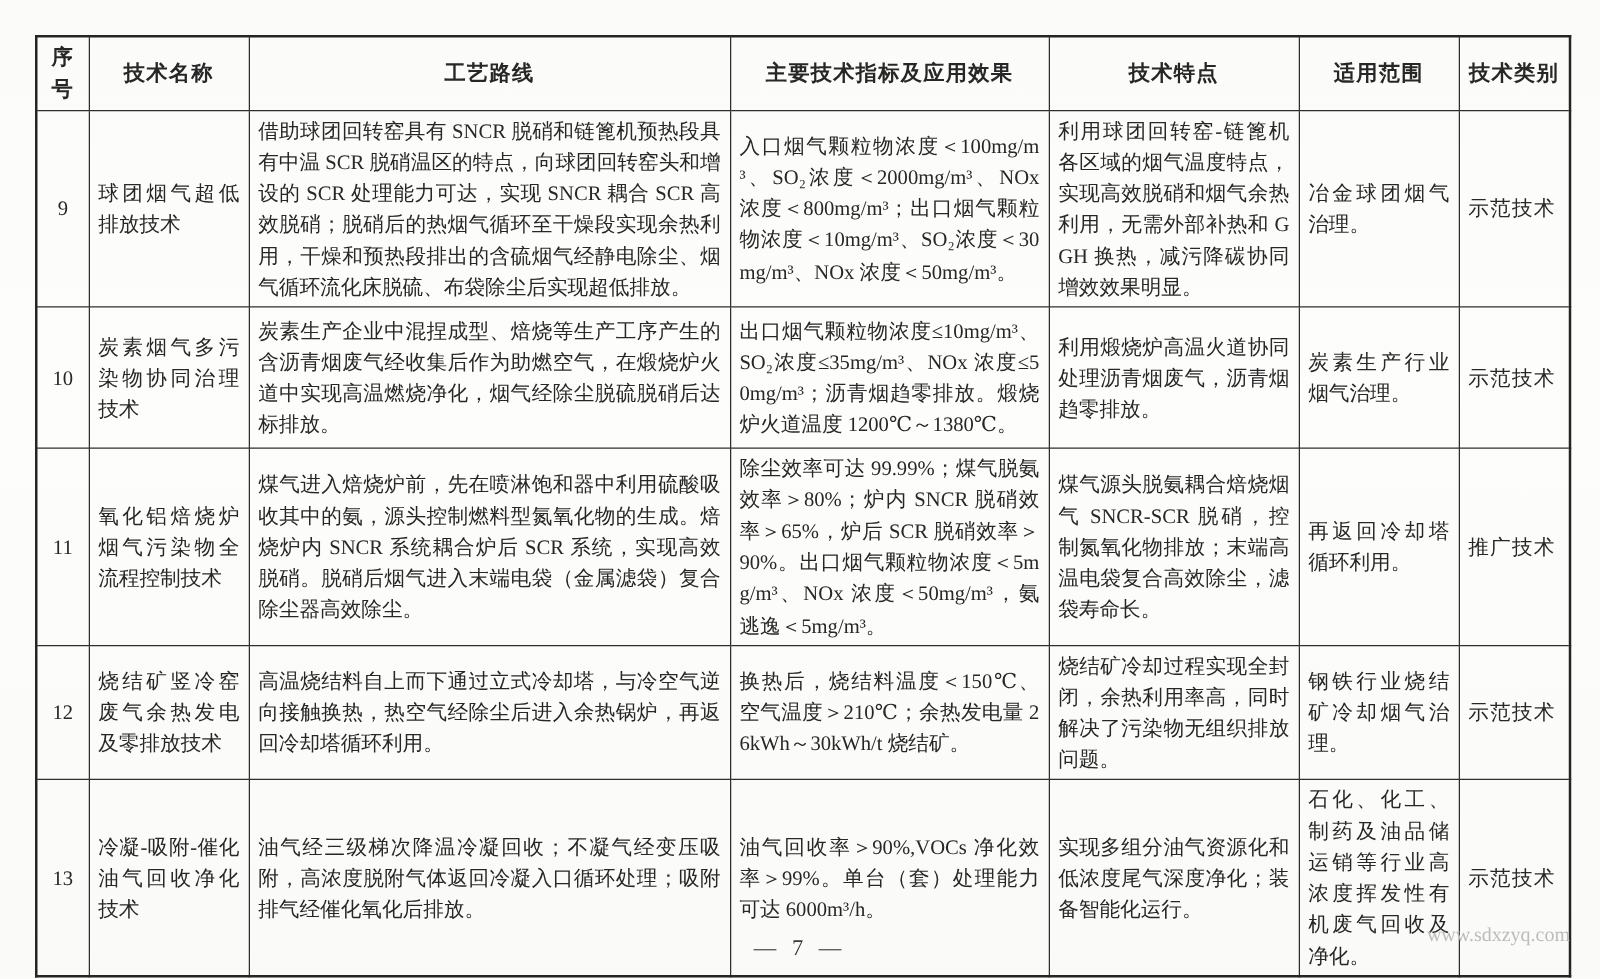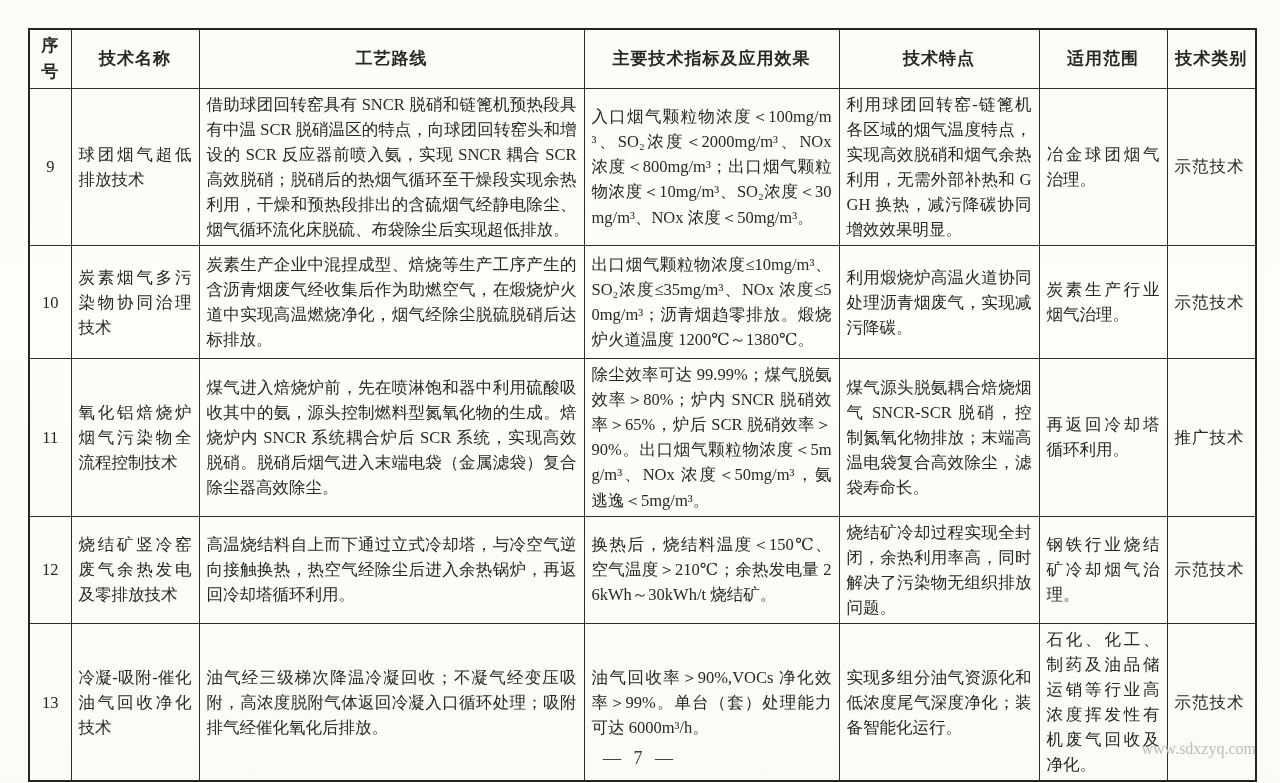--- a/index.html
+++ b/index.html
@@ -107,32 +107,32 @@
         <th>主要技术指标及应用效果</th>
         <th>技术特点</th>
         <th>适用范围</th>
         <th>技术类别</th>
       </tr>
     </thead>
     <tbody>
       <tr style="height:152px">
         <td class="c-no">9</td>
         <td class="c-name">球团烟气超低排放技术</td>
-        <td class="c-process">借助球团回转窑具有 SNCR 脱硝和链篦机预热段具有中温 SCR 脱硝温区的特点，向球团回转窑头和增设的 SCR 反应器前喷入氨，实现 SNCR 耦合 SCR 高效脱硝；脱硝后的热烟气循环至干燥段实现余热利用，干燥和预热段排出的含硫烟气经静电除尘、烟气循环流化床脱硫、布袋除尘后实现超低排放。</td>
+        <td class="c-process">借助球团回转窑具有 SNCR 脱硝和链篦机预热段具有中温 SCR 脱硝温区的特点，向球团回转窑头和增设的 SCR 处理能力可达，实现 SNCR 耦合 SCR 高效脱硝；脱硝后的热烟气循环至干燥段实现余热利用，干燥和预热段排出的含硫烟气经静电除尘、烟气循环流化床脱硫、布袋除尘后实现超低排放。</td>
         <td class="c-indicators">入口烟气颗粒物浓度＜100mg/m³、SO₂浓度＜2000mg/m³、NOx 浓度＜800mg/m³；出口烟气颗粒物浓度＜10mg/m³、SO₂浓度＜30mg/m³、NOx 浓度＜50mg/m³。</td>
         <td class="c-features">利用球团回转窑-链篦机各区域的烟气温度特点，实现高效脱硝和烟气余热利用，无需外部补热和 GGH 换热，减污降碳协同增效效果明显。</td>
         <td class="c-scope">冶金球团烟气治理。</td>
         <td class="c-category">示范技术</td>
       </tr>
       <tr style="height:113px">
         <td class="c-no">10</td>
         <td class="c-name">炭素烟气多污染物协同治理技术</td>
         <td class="c-process">炭素生产企业中混捏成型、焙烧等生产工序产生的含沥青烟废气经收集后作为助燃空气，在煅烧炉火道中实现高温燃烧净化，烟气经除尘脱硫脱硝后达标排放。</td>
         <td class="c-indicators">出口烟气颗粒物浓度≤10mg/m³、SO₂浓度≤35mg/m³、NOx 浓度≤50mg/m³；沥青烟趋零排放。煅烧炉火道温度 1200℃～1380℃。</td>
-        <td class="c-features">利用煅烧炉高温火道协同处理沥青烟废气，实现减污降碳。</td>
+        <td class="c-features">利用煅烧炉高温火道协同处理沥青烟废气，沥青烟趋零排放。</td>
         <td class="c-scope">炭素生产行业烟气治理。</td>
         <td class="c-category">示范技术</td>
       </tr>
       <tr style="height:149px">
         <td class="c-no">11</td>
         <td class="c-name">氧化铝焙烧炉烟气污染物全流程控制技术</td>
         <td class="c-process">煤气进入焙烧炉前，先在喷淋饱和器中利用硫酸吸收其中的氨，源头控制燃料型氮氧化物的生成。焙烧炉内 SNCR 系统耦合炉后 SCR 系统，实现高效脱硝。脱硝后烟气进入末端电袋（金属滤袋）复合除尘器高效除尘。</td>
         <td class="c-indicators">除尘效率可达 99.99%；煤气脱氨效率＞80%；炉内 SNCR 脱硝效率＞65%，炉后 SCR 脱硝效率＞90%。出口烟气颗粒物浓度＜5mg/m³、NOx 浓度＜50mg/m³，氨逃逸＜5mg/m³。</td>
         <td class="c-features">煤气源头脱氨耦合焙烧烟气 SNCR-SCR 脱硝，控制氮氧化物排放；末端高温电袋复合高效除尘，滤袋寿命长。</td>
         <td class="c-scope">再返回冷却塔循环利用。</td>

